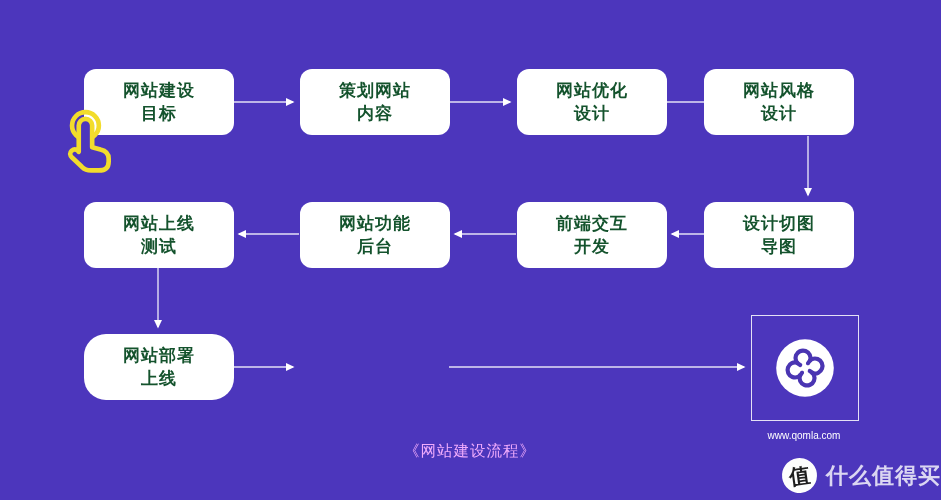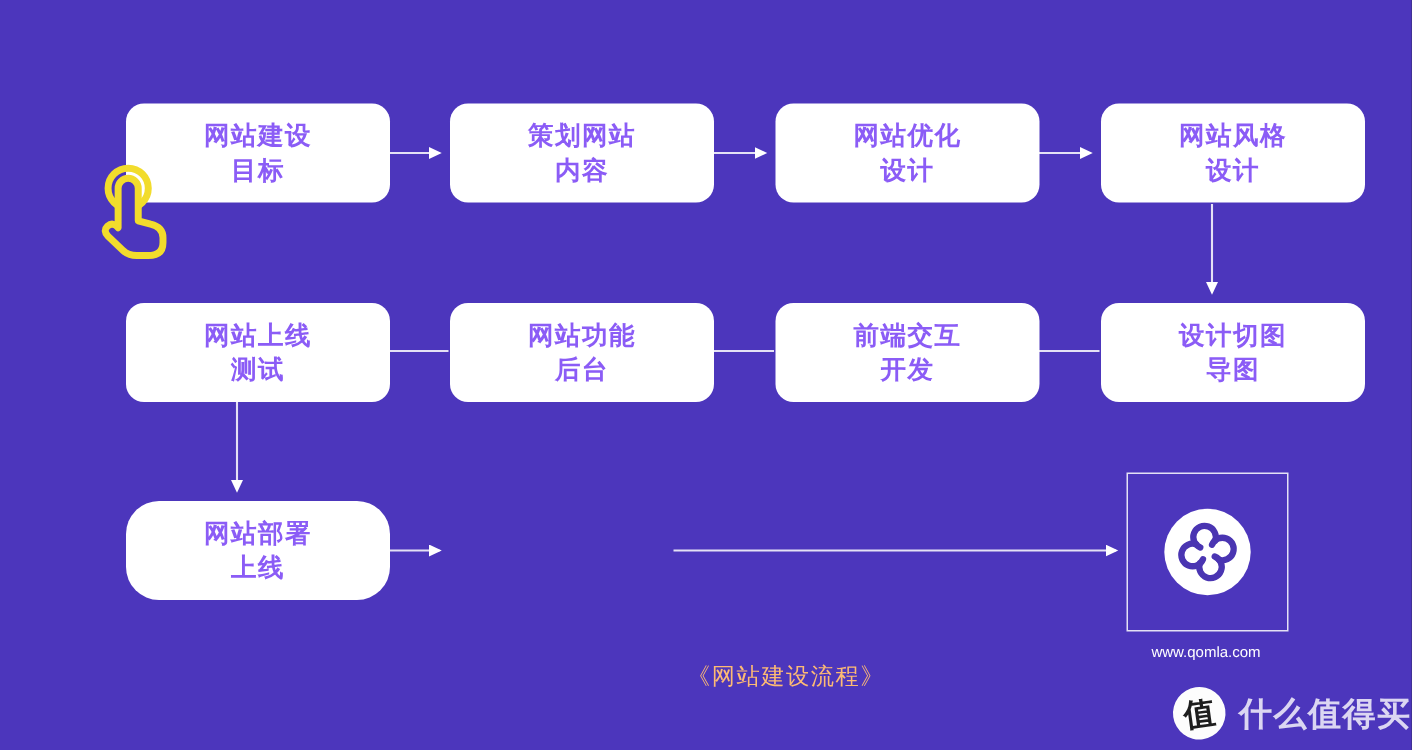--- a/index.html
+++ b/index.html
@@ -12,50 +12,50 @@
     width:941px;height:500px;
     background:#4C36BC;
     overflow:hidden;
   }
   .arrow-layer{
     position:absolute;left:0;top:0;width:941px;height:500px;
     pointer-events:none;
   }
   .node{
     position:absolute;
-    width:176px;height:66px;
+    width:150px;height:66px;
     background:#FFFFFF;
     border-radius:12px;
     display:flex;flex-direction:column;
     align-items:center;justify-content:center;
-    color:#8b5cf6;
+    color:#14532d;
     font-size:17px;font-weight:bold;
     line-height:23px;
     text-align:center;
     letter-spacing:1px;
   }
   .r1{top:69px;} .r2{top:202px;} .r3{top:334px;border-radius:22px;}
-  .c1{left:84px;} .c2{left:300px;} .c3{left:517px;} .c4{left:734px;}
+  .c1{left:84px;} .c2{left:300px;} .c3{left:517px;} .c4{left:704px;}
   .logo-box{
     position:absolute;
     left:751px;top:315px;width:106px;height:104px;
     border:1.5px solid rgba(255,255,255,0.85);
     display:flex;align-items:center;justify-content:center;
   }
   .logo-url{
     position:absolute;
     left:741px;top:430px;width:126px;
     text-align:center;
     color:#FFFFFF;font-size:10px;
   }
   .caption{
     position:absolute;
     left:350px;top:441px;width:240px;
-    text-align:right;
-    color:#fdba74;font-size:15.5px;
+    text-align:center;
+    color:#f0abfc;font-size:15.5px;
     letter-spacing:1px;
   }
   .cursor{
     position:absolute;left:58px;top:108px;
     width:58px;height:66px;
   }
   .watermark{
     position:absolute;
     left:782px;top:458px;
     display:flex;align-items:center;gap:9px;

